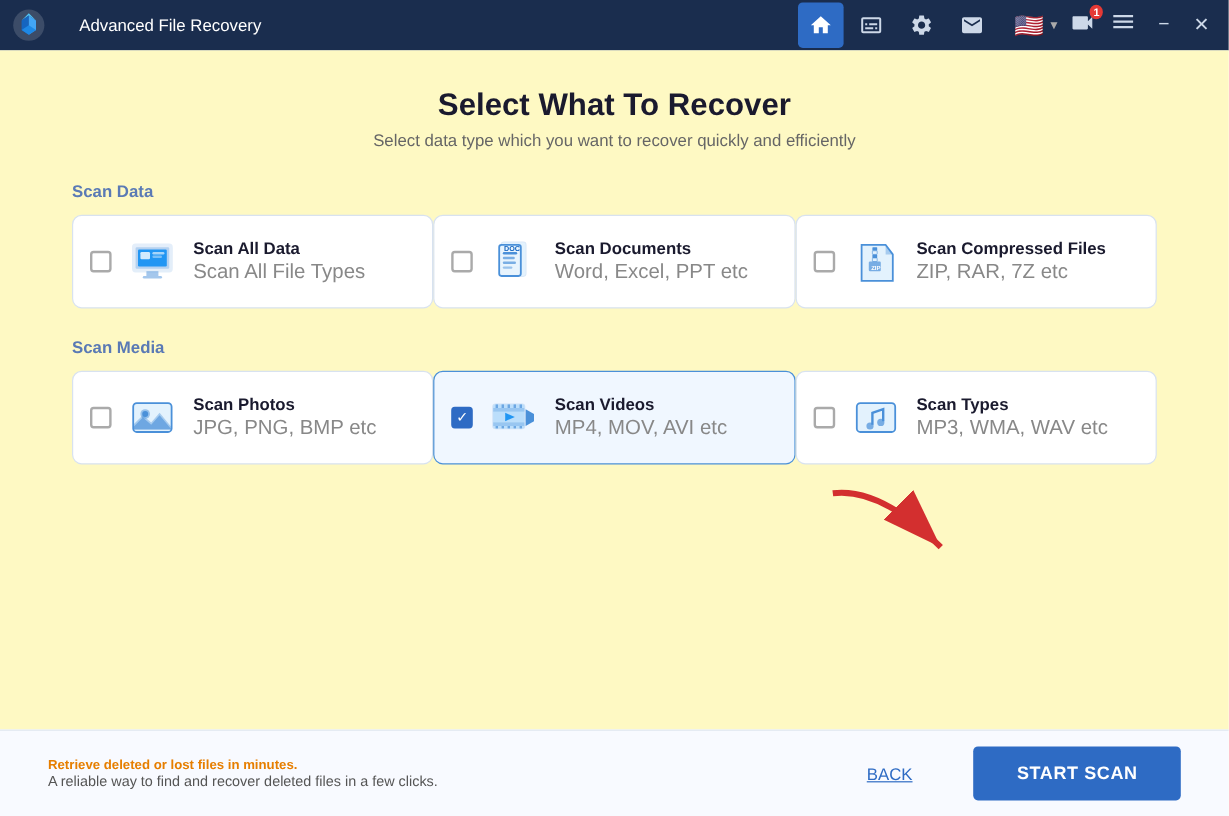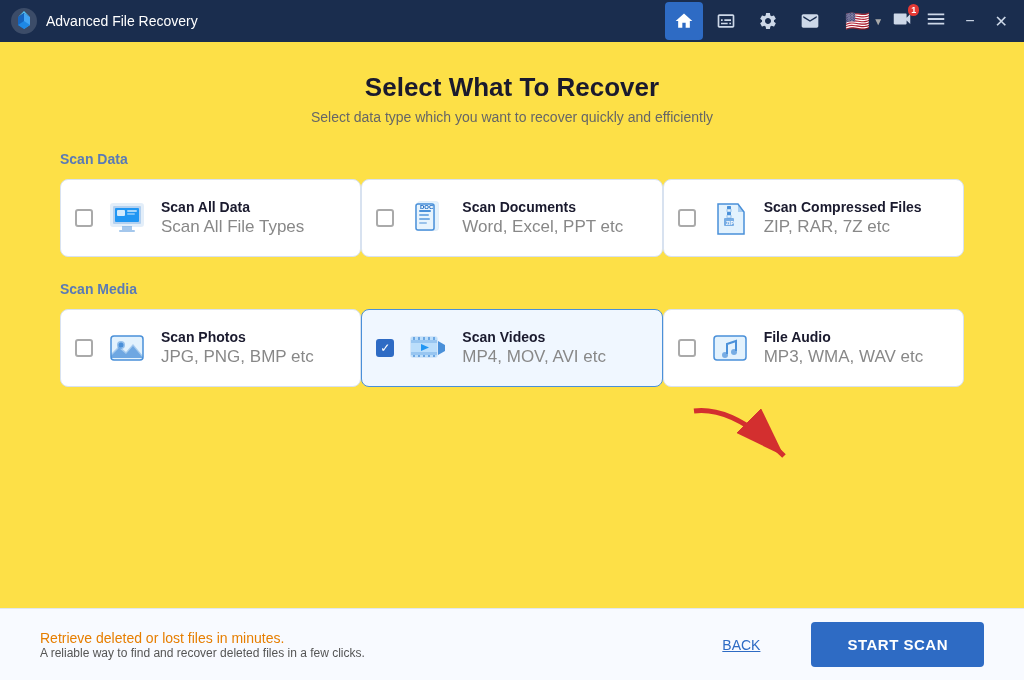--- a/index.html
+++ b/index.html
@@ -26,20 +26,21 @@
       width: 28px;
       height: 28px;
       margin-right: 8px;
       flex-shrink: 0;
     }
     .titlebar-title {
       color: #fff;
       font-size: 14px;
       font-weight: 500;
       flex: 1;
+      margin-left: 20px;
     }
     .titlebar-nav {
       display: flex;
       align-items: center;
       gap: 4px;
       margin-right: 16px;
     }
     .nav-icon-btn {
       width: 38px;
       height: 38px;
@@ -100,21 +101,21 @@
       color: #cdd8e8;
       font-size: 16px;
       cursor: pointer;
       padding: 0 6px;
     }
 
     
     .main-content {
       flex: 1;
       padding: 30px 60px 0 60px;
-      background: #fde047;
+      background: #fef9c3;
       overflow: hidden;
     }
 
     .page-title {
       text-align: center;
       font-size: 26px;
       font-weight: 700;
       color: #1a1a2e;
       margin-bottom: 6px;
     }
@@ -224,22 +225,22 @@
       background: #f8faff;
       border-top: 1px solid #e0e8f0;
       display: flex;
       align-items: center;
       padding: 0 40px;
       justify-content: space-between;
       flex-shrink: 0;
     }
     .footer-text-block {}
     .footer-text-main {
-      font-size: 14px;
-      font-weight: 400;
+      font-size: 11px;
+      font-weight: 700;
       color: #e67e00;
     }
     .footer-text-sub {
       font-size: 12px;
       color: #555;
     }
     .footer-buttons {
       display: flex;
       align-items: center;
       gap: 4px;
@@ -459,21 +460,21 @@
         <div class="scan-card-icon icon-audio">
           <svg width="40" height="40" viewBox="0 0 40 40">
             <rect x="4" y="8" width="32" height="24" rx="3" fill="#e3f2fd" stroke="#4a90d9" stroke-width="1.5"></rect>
 
             <path d="M17 26 L17 16 L26 13 L26 23" stroke="#4a90d9" stroke-width="2" fill="none"></path>
             <circle cx="15" cy="27" r="3" fill="#4a90d9" opacity="0.7"></circle>
             <circle cx="24" cy="24" r="3" fill="#4a90d9" opacity="0.7"></circle>
           </svg>
         </div>
         <div class="scan-card-info">
-          <div class="scan-card-title">File Audio</div>
+          <div class="scan-card-title">Scan Types</div>
           <div class="scan-card-subtitle">MP3, WMA, WAV etc</div>
         </div>
       </div>
 
     </div>
   </div>
 
   <div class="arrow-area">
     <div class="red-arrow">
       <svg width="120" height="70" viewBox="0 0 120 70">

